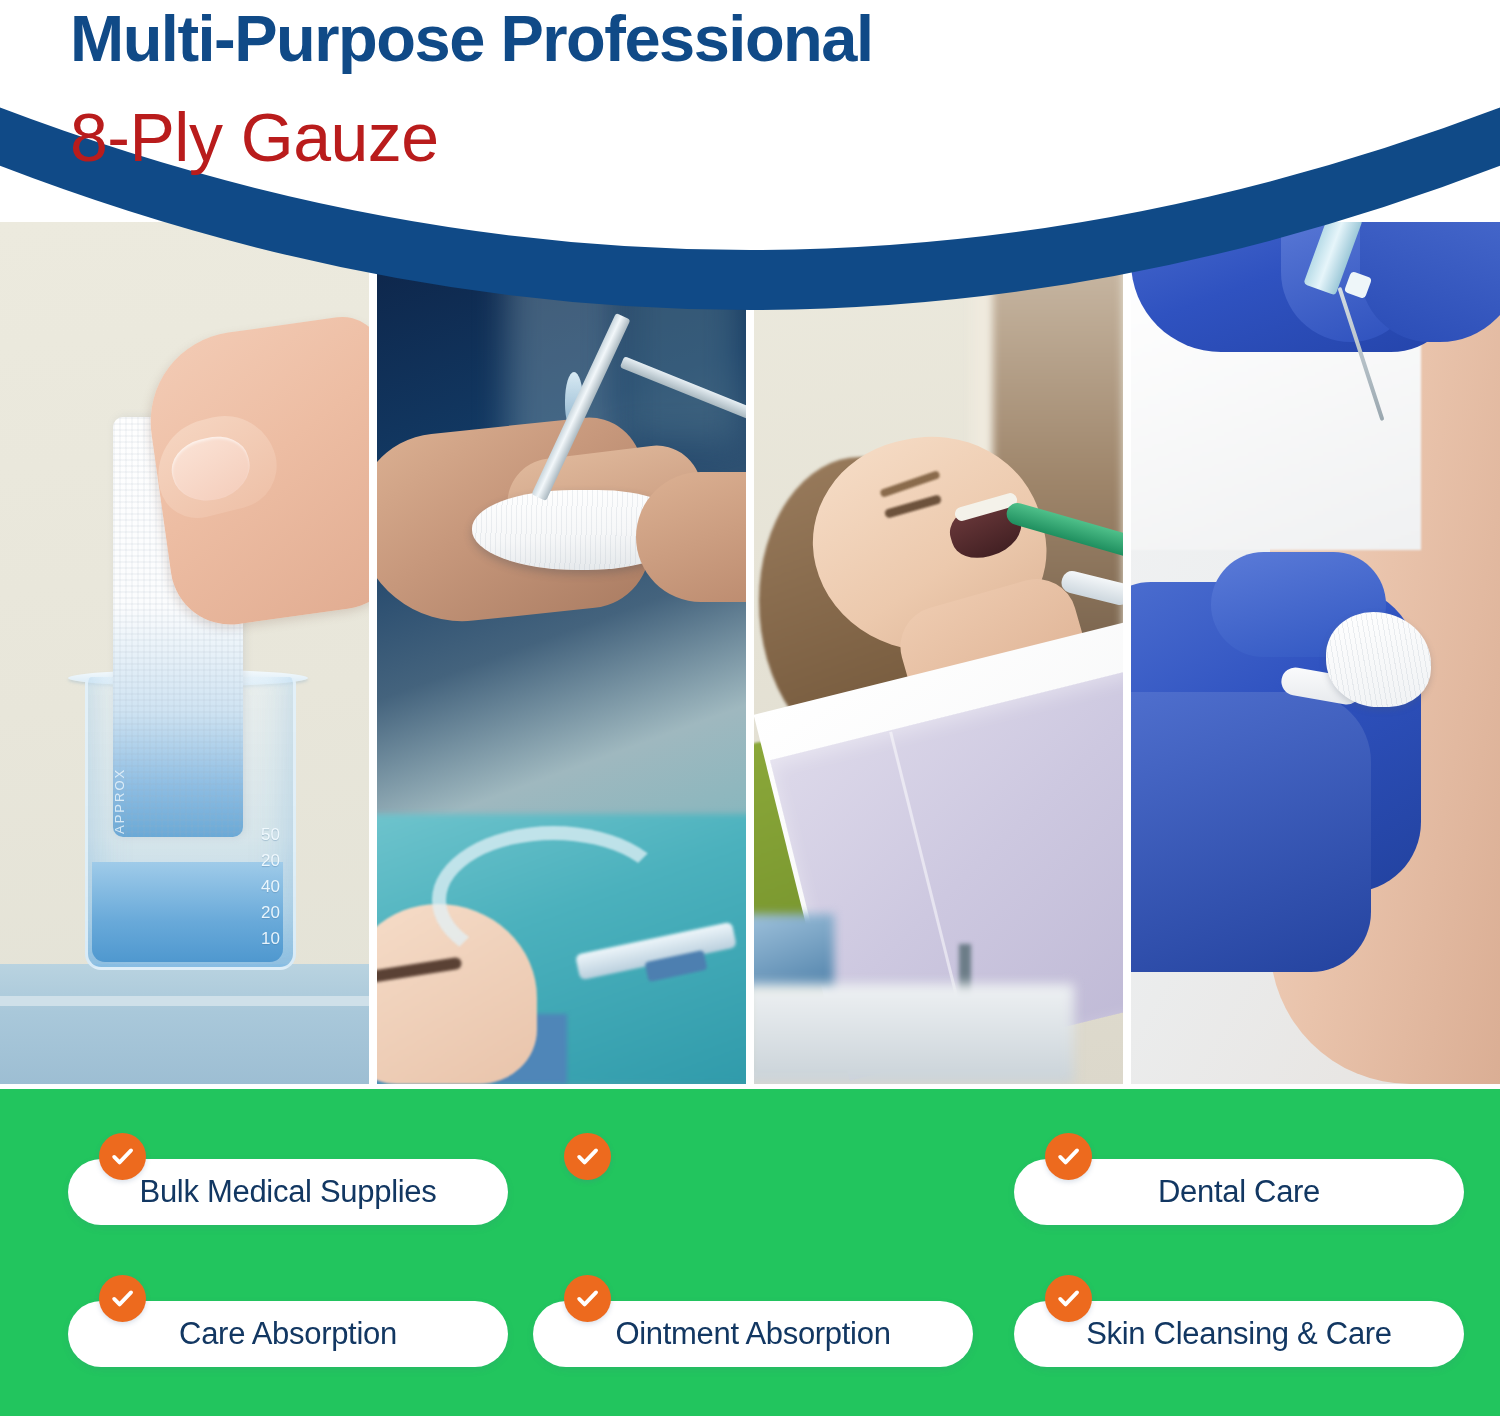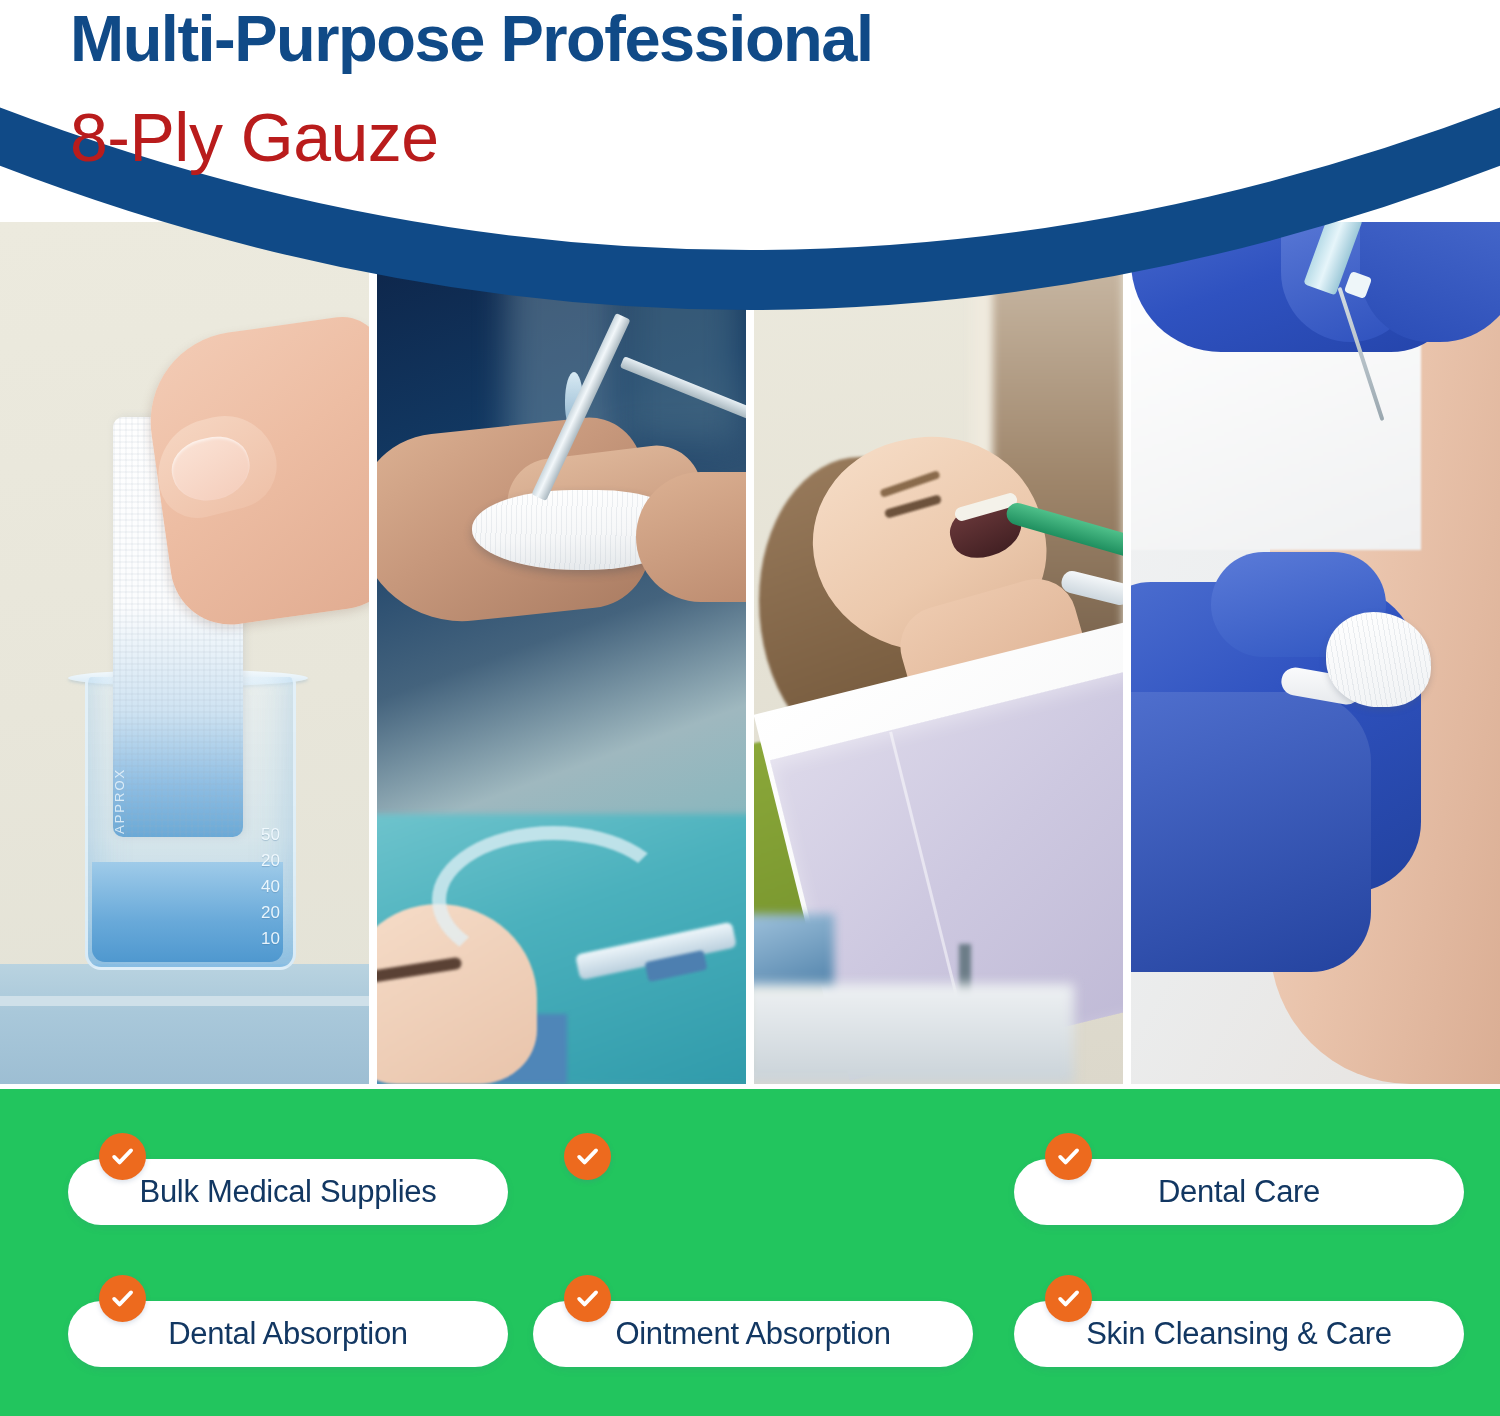--- a/index.html
+++ b/index.html
@@ -478,21 +478,21 @@
 
     <div class="benefit-row r2">
 
       <div class="benefit-cell col1">
         <div class="check-badge">
           <svg width="27" height="27" viewBox="0 0 24 24">
               <path d="M4.6 12.4 L9.4 17.2 L19.6 6.6" fill="none" stroke="#ffffff" stroke-width="3.4" stroke-linecap="round" stroke-linejoin="round"></path>
             </svg>
         </div>
         <div class="pill">
-          <span class="pill-label">Dental Absorption</span>
+          <span class="pill-label">Care Absorption</span>
         </div>
       </div>
 
       <div class="benefit-cell col2">
         <div class="check-badge">
           <svg width="27" height="27" viewBox="0 0 24 24">
               <path d="M4.6 12.4 L9.4 17.2 L19.6 6.6" fill="none" stroke="#ffffff" stroke-width="3.4" stroke-linecap="round" stroke-linejoin="round"></path>
             </svg>
         </div>
         <div class="pill">

